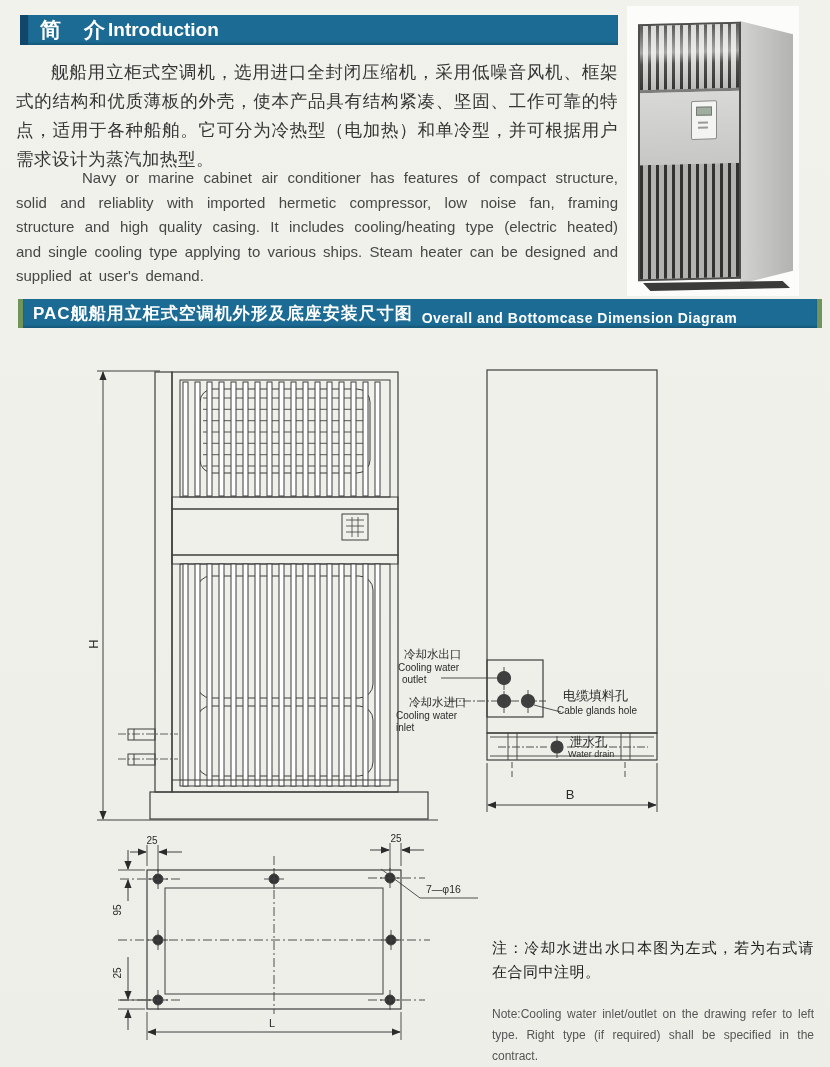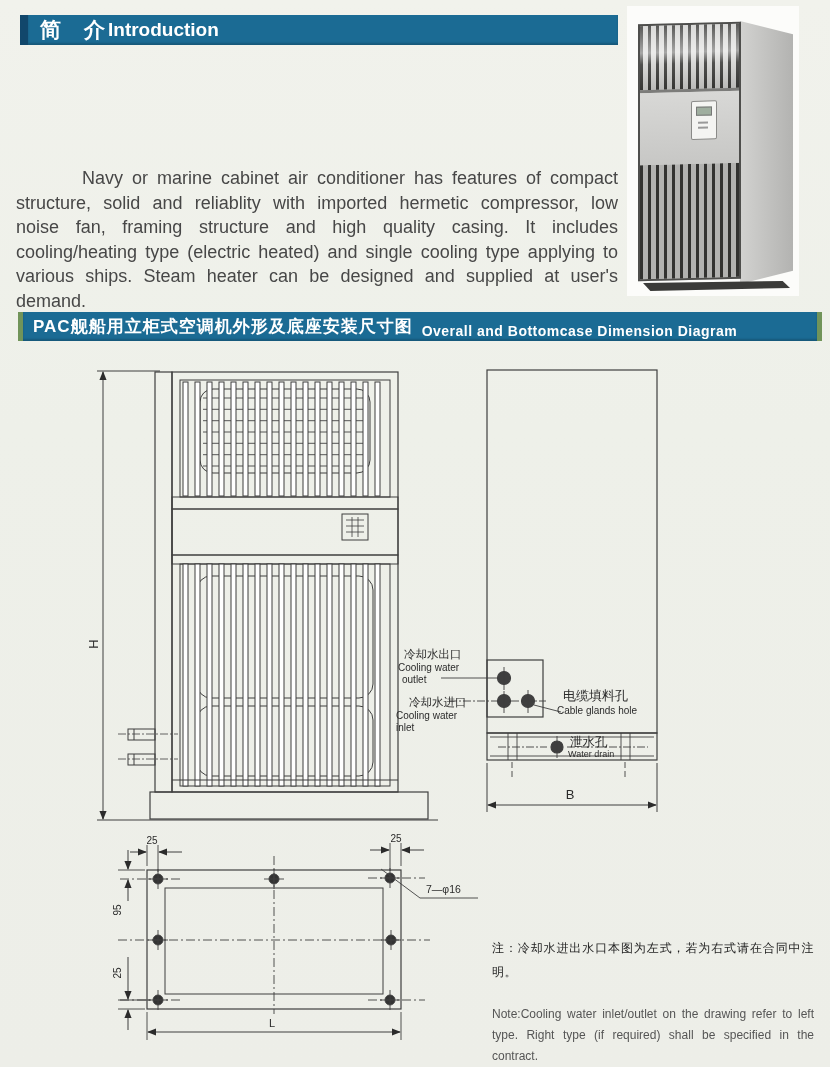--- a/index.html
+++ b/index.html
@@ -5,31 +5,31 @@
   html,body{margin:0;padding:0;}
   body{width:830px;height:1067px;position:relative;background:#eef0e9;
        font-family:"Liberation Sans","DejaVu Sans",sans-serif;color:#2e2e2e;overflow:hidden;}
   .page{position:absolute;left:0;top:0;width:830px;height:1067px;
         background:linear-gradient(180deg,#f1f2ec 0%,#eef0e9 40%,#edeee8 100%);}
 
   
   .bar{position:absolute;display:flex;align-items:center;background:#1b6b94;color:#fff;
        box-shadow:inset 0 -2px 2px rgba(0,0,0,.18);text-align:center;}
   .bar1{left:20px;top:15px;width:590px;height:30px;border-left:8px solid #11476b;}
-  .bar2{left:18px;top:312px;width:794px;height:29px;border-left:5px solid #71945a;border-right:5px solid #71945a;}
+  .bar2{left:18px;top:299px;width:794px;height:29px;border-left:5px solid #71945a;border-right:5px solid #71945a;}
   .bar .zh{font-weight:bold;letter-spacing:1px;}
   .bar1 .zh{font-size:21px;margin-left:12px;}
   .bar1 .en{font-size:19px;margin-left:2px;font-weight:bold;}
   .bar2 .zh{font-size:17px;margin-left:10px;}
   .bar2 .en{font-size:14px;margin-left:9px;font-weight:bold;letter-spacing:.5px;margin-top:9px;}
 
   
   .para-zh{position:absolute;left:16px;top:58px;width:602px;font-size:17.5px;line-height:29px;
            color:#353535;text-indent:2em;text-align:justify;letter-spacing:.5px;}
-  .para-en{position:absolute;left:16px;top:166px;width:602px;font-size:18px;line-height:24.5px;
+  .para-en{position:absolute;left:16px;top:166px;width:602px;font-size:15px;line-height:24.5px;
            color:#474747;text-indent:66px;text-align:justify;word-spacing:3px;}
 
   
   .photo{position:absolute;left:627px;top:6px;width:172px;height:290px;background:#fcfcfa;}
   .cab-side{position:absolute;left:113px;top:15px;width:53px;height:263px;
             background:linear-gradient(90deg,#d2d2d0,#b3b3b1);
             clip-path:polygon(0 0,100% 5%,100% 95%,0 100%);}
   .cab-front{position:absolute;left:11px;top:17px;width:103px;height:257px;background:#c9c9c7;
              border:2px solid #4e4e4c;transform:skewY(-1.5deg);display:flex;flex-direction:column;box-sizing:border-box;}
   .cab-grille-top{height:64px;border-bottom:3px solid #7c7c7a;
@@ -43,33 +43,34 @@
   .cab-grille-bot{flex:1;background:repeating-linear-gradient(90deg,#323230 0 3px,#b2b2b0 3px 8px);}
   .cab-base{position:absolute;left:16px;top:275px;width:147px;height:10px;background:#3b3b39;
             clip-path:polygon(0 20%,95% 0,100% 70%,5% 100%);}
 
   
   .drawing{position:absolute;left:0;top:347px;width:830px;height:720px;}
   .drawing text{font-family:"Liberation Sans","DejaVu Sans",sans-serif;fill:#2b2b2b;stroke:none;}
 
   
   .note{position:absolute;left:492px;top:936px;width:322px;}
-  .note-zh{font-size:12px;line-height:24px;color:#1f1f1f;letter-spacing:.5px;text-align:justify;}
+  .note-zh{font-size:15px;line-height:24px;color:#1f1f1f;letter-spacing:.5px;text-align:justify;}
   .note-en{margin-top:20px;font-size:12px;line-height:21px;color:#555;text-align:justify;word-spacing:2px;}
 </style>
 </head>
 <body>
 
 <div class="page">
 
   <div class="bar bar1">
     <span class="zh">简　介</span>
     <span class="en">Introduction</span>
   </div>
 
+  <div class="para-zh">舰船用立柜式空调机，选用进口全封闭压缩机，采用低噪音风机、框架式的结构和优质薄板的外壳，使本产品具有结构紧凑、坚固、工作可靠的特点，适用于各种船舶。它可分为冷热型（电加热）和单冷型，并可根据用户需求设计为蒸汽加热型。</div>
   <div class="para-en">Navy or marine cabinet air conditioner has features of compact structure, solid and reliablity with imported hermetic compressor, low noise fan, framing structure and high quality casing. It includes cooling/heating type (electric heated) and single cooling type applying to various ships. Steam heater can be designed and supplied at user's demand.</div>
 
   <div class="photo">
     <div class="cab-side"></div>
     <div class="cab-front">
       <div class="cab-grille-top"></div>
       <div class="cab-mid">
         <div class="cab-ctrl"></div>
       </div>
       <div class="cab-grille-bot"></div>

